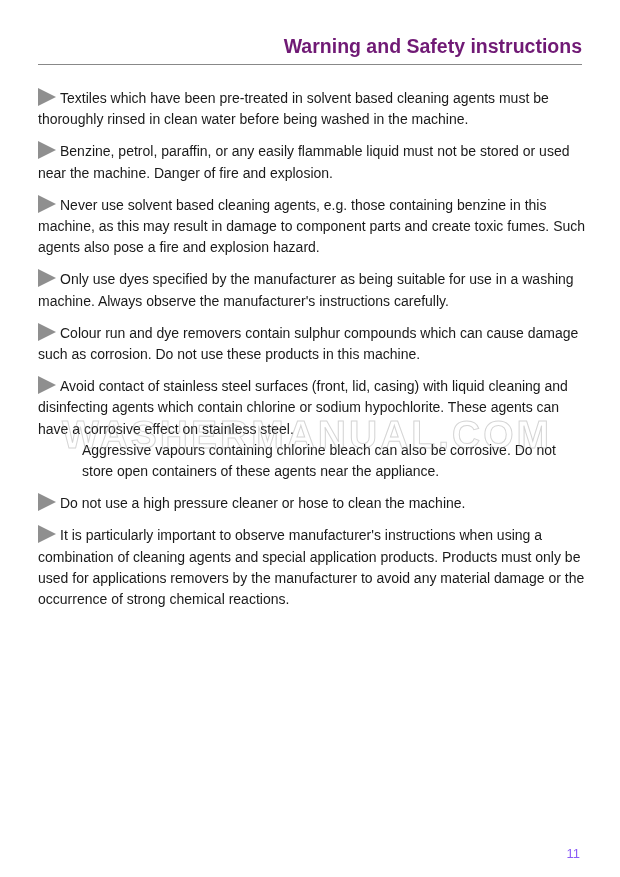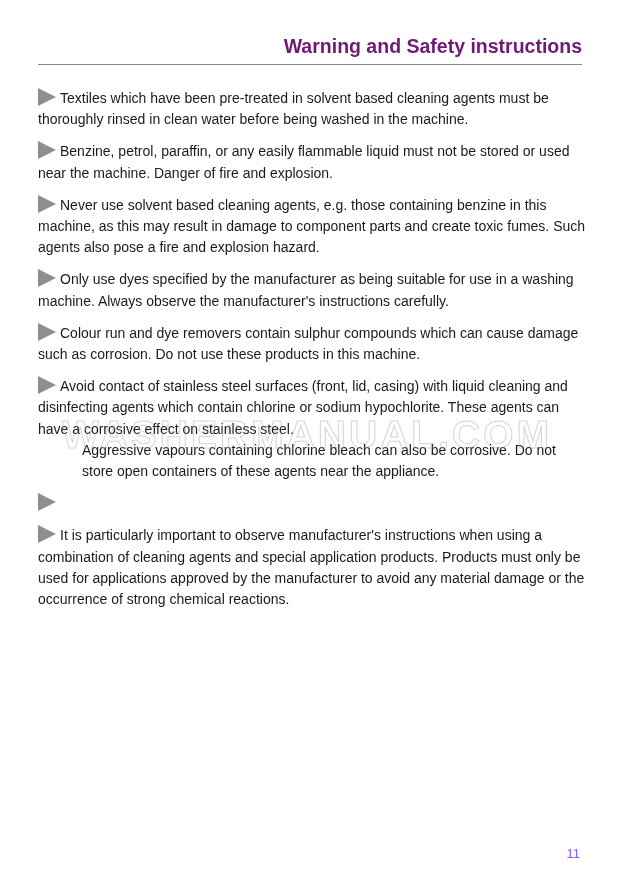--- a/index.html
+++ b/index.html
@@ -22,18 +22,18 @@
 <div class="header-title">Warning and Safety instructions</div>
 <div class="header-rule"></div>
 
 <div class="content">
   <p class="para"><span class="arrow"></span><span>Textiles which have been pre-treated in solvent based cleaning agents must be thoroughly rinsed in clean water before being washed in the machine.</span></p>
   <p class="para"><span class="arrow"></span><span>Benzine, petrol, paraffin, or any easily flammable liquid must not be stored or used near the machine. Danger of fire and explosion.</span></p>
   <p class="para"><span class="arrow"></span><span>Never use solvent based cleaning agents, e.g. those containing benzine in this machine, as this may result in damage to component parts and create toxic fumes. Such agents also pose a fire and explosion hazard.</span></p>
   <p class="para"><span class="arrow"></span><span>Only use dyes specified by the manufacturer as being suitable for use in a washing machine. Always observe the manufacturer's instructions carefully.</span></p>
   <p class="para"><span class="arrow"></span><span>Colour run and dye removers contain sulphur compounds which can cause damage such as corrosion. Do not use these products in this machine.</span></p>
   <p class="para"><span class="arrow"></span><span>Avoid contact of stainless steel surfaces (front, lid, casing) with liquid cleaning and disinfecting agents which contain chlorine or sodium hypochlorite. These agents can have a corrosive effect on stainless steel.</span><span class="cont">Aggressive vapours containing chlorine bleach can also be corrosive. Do not store open containers of these agents near the appliance.</span></p>
-  <p class="para"><span class="arrow"></span></p>
-  <p class="para"><span class="arrow"></span><span>It is particularly important to observe manufacturer's instructions when using a combination of cleaning agents and special application products. Products must only be used for applications approved by the manufacturer to avoid any material damage or the occurrence of strong chemical reactions.</span></p>
+  <p class="para"><span class="arrow"></span><span>Do not use a high pressure cleaner or hose to clean the machine.</span></p>
+  <p class="para"><span class="arrow"></span><span>It is particularly important to observe manufacturer's instructions when using a combination of cleaning agents and special application products. Products must only be used for applications removers by the manufacturer to avoid any material damage or the occurrence of strong chemical reactions.</span></p>
 </div>
 
 <div class="watermark">WASHERMANUAL.COM</div>
 <div class="page-number">11</div>
 
 </body></html>

